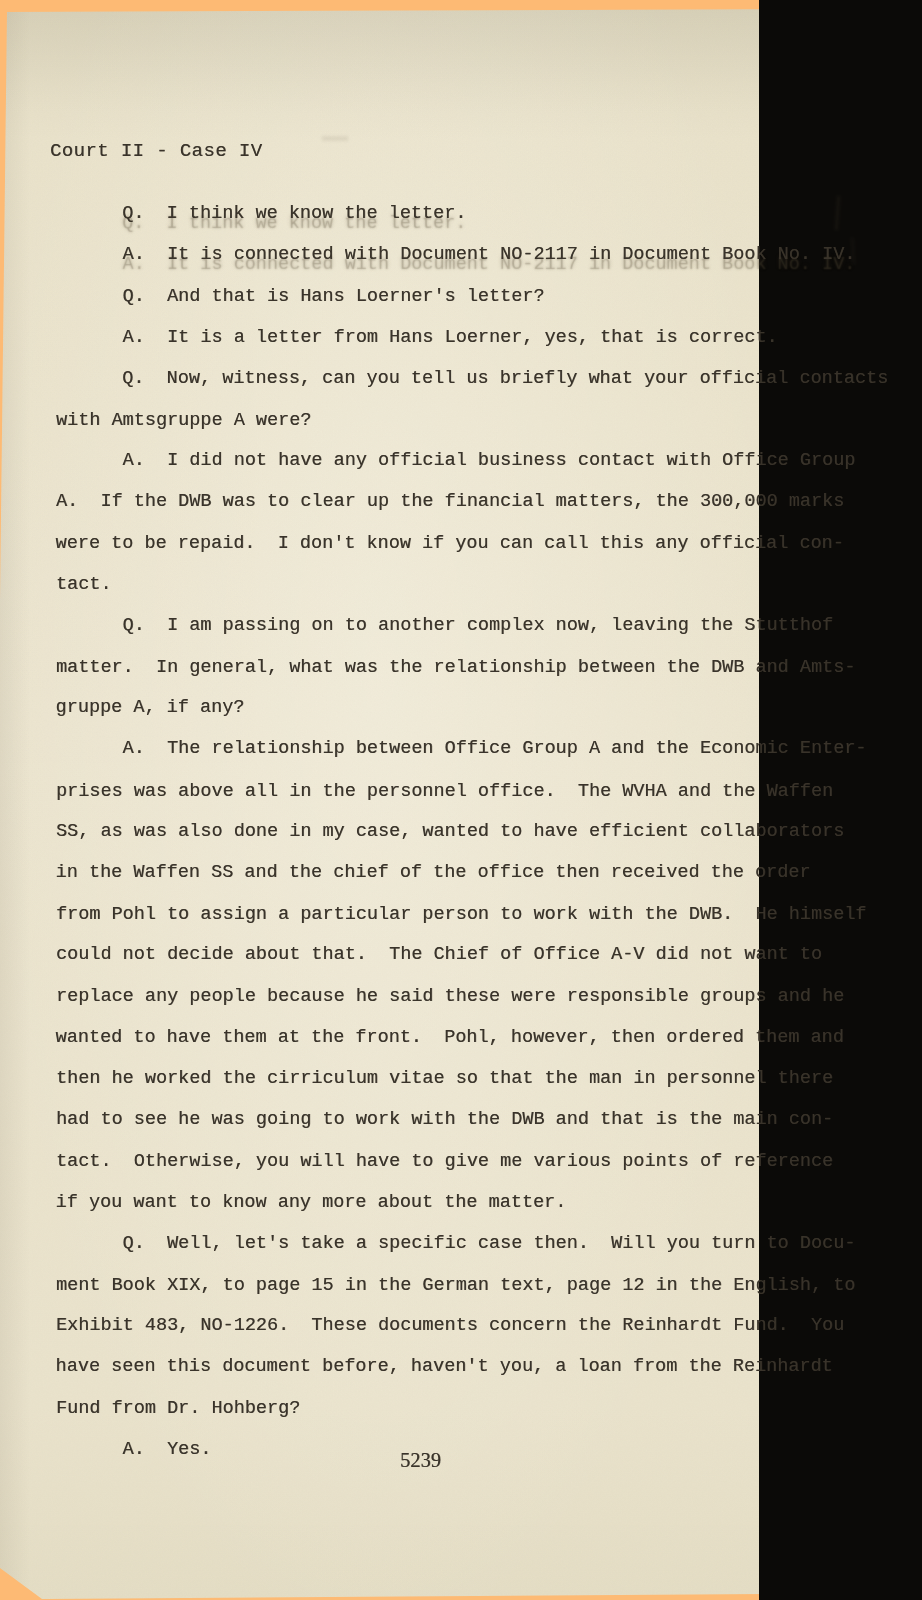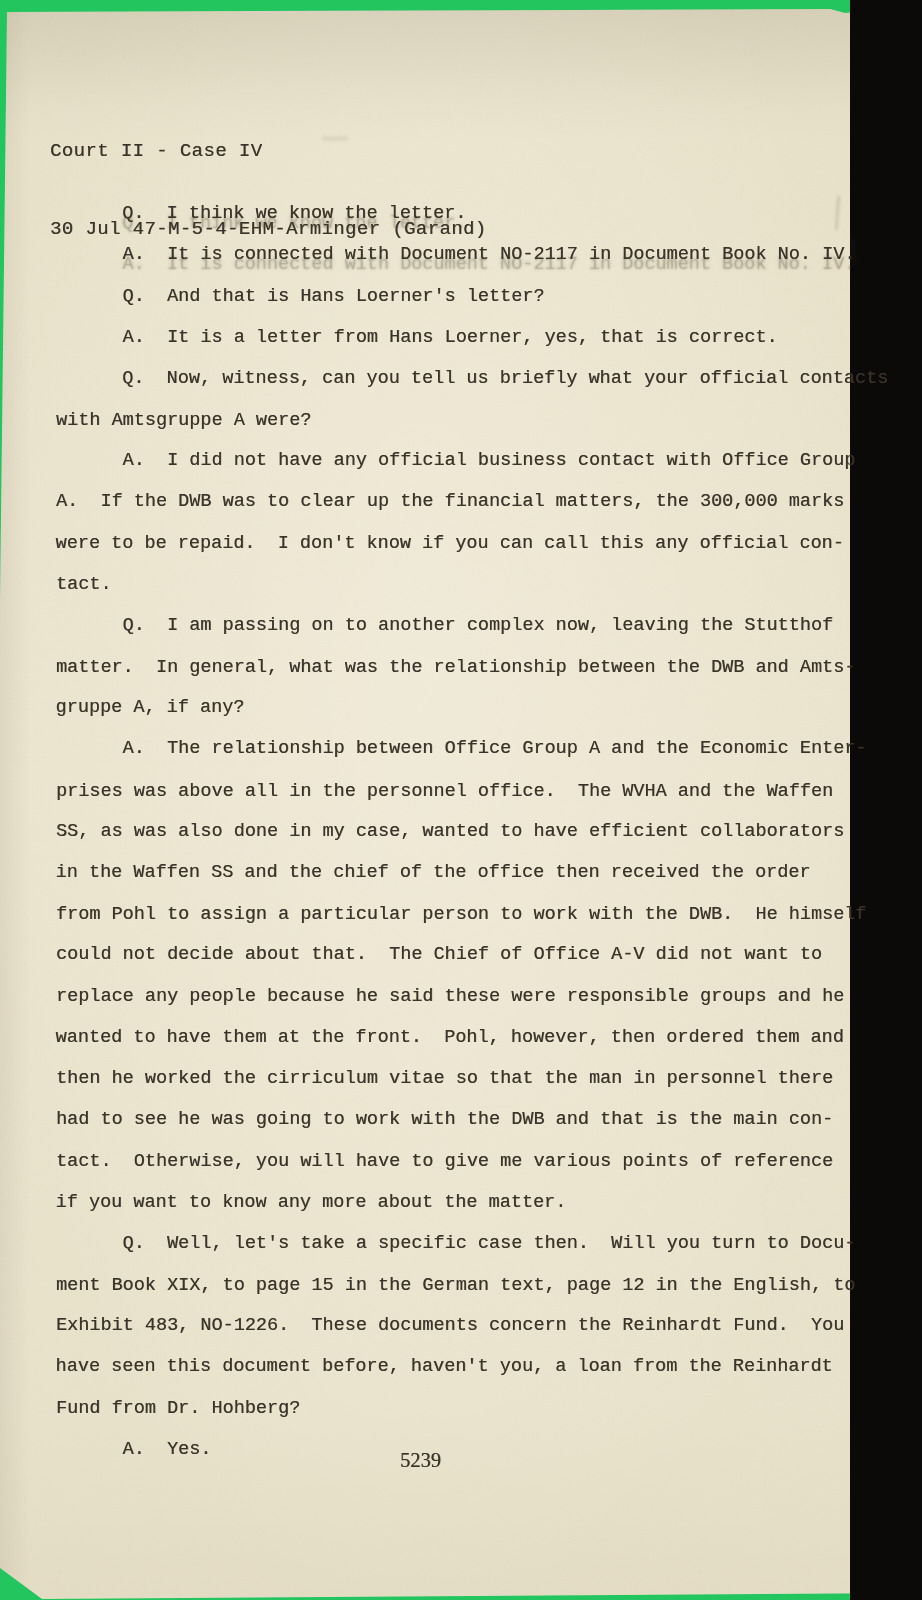--- a/index.html
+++ b/index.html
@@ -7,23 +7,23 @@
     margin: 0;
     padding: 0;
     width: 922px;
     height: 1600px;
     background: #0b0a08;
     overflow: hidden;
     font-family: "Liberation Mono", "DejaVu Sans Mono", monospace;
   }
   .scan {
     position: relative;
-    width: 850px;
+    width: 759px;
     height: 1600px;
-    background: #22c55e;
+    background: #fdba74;
   }
   
   .paper {
     position: absolute;
     inset: 0;
     clip-path: polygon(7px 12px, 830px 9px, 845px 13px, 912px 6px, 921px 1593px, 42px 1599px, 0px 1568px, 0px 600px);
     background:
       linear-gradient(180deg, rgba(105,98,80,0.10) 0px, rgba(105,98,80,0.03) 90px, rgba(0,0,0,0) 140px),
       linear-gradient(90deg, rgba(110,100,82,0.10) 0px, rgba(0,0,0,0) 30px),
       radial-gradient(ellipse at 50% 42%, rgba(255,253,244,0.30), rgba(0,0,0,0) 75%),
@@ -92,21 +92,20 @@
     <svg class="texture" xmlns="http://www.w3.org/2000/svg">
       <filter id="grain">
         <feTurbulence type="fractalNoise" baseFrequency="0.8" numOctaves="2" stitchTiles="stitch"></feTurbulence>
         <feColorMatrix type="matrix" values="0 0 0 0 0.42  0 0 0 0 0.39  0 0 0 0 0.31  0 0 0 0.10 0"></feColorMatrix>
       </filter>
       <rect width="100%" height="100%" filter="url(#grain)"></rect>
     </svg>
 
     <div class="header ink">
       <div>Court II - Case IV</div>
-      <div>30 Jul 47-M-5-4-EHM-Arminger (Garand)</div>
     </div>
 
     <div class="body-text ink"><div class="line ghost">      Q.  I think we know the letter.</div><div class="line ghost">      A.  It is connected with Document NO-2117 in Document Book No. IV.</div><div class="line">      Q.  And that is Hans Loerner's letter?</div><div class="line">      A.  It is a letter from Hans Loerner, yes, that is correct.</div><div class="line">      Q.  Now, witness, can you tell us briefly what your official contacts</div><div class="line">with Amtsgruppe A were?</div><div class="line">      A.  I did not have any official business contact with Office Group</div><div class="line">A.  If the DWB was to clear up the financial matters, the 300,000 marks</div><div class="line">were to be repaid.  I don't know if you can call this any official con-</div><div class="line">tact.</div><div class="line">      Q.  I am passing on to another complex now, leaving the Stutthof</div><div class="line">matter.  In general, what was the relationship between the DWB and Amts-</div><div class="line">gruppe A, if any?</div><div class="line">      A.  The relationship between Office Group A and the Economic Enter-</div><div class="line">prises was above all in the personnel office.  The WVHA and the Waffen</div><div class="line">SS, as was also done in my case, wanted to have efficient collaborators</div><div class="line">in the Waffen SS and the chief of the office then received the order</div><div class="line">from Pohl to assign a particular person to work with the DWB.  He himself</div><div class="line">could not decide about that.  The Chief of Office A-V did not want to</div><div class="line">replace any people because he said these were responsible groups and he</div><div class="line">wanted to have them at the front.  Pohl, however, then ordered them and</div><div class="line">then he worked the cirriculum vitae so that the man in personnel there</div><div class="line">had to see he was going to work with the DWB and that is the main con-</div><div class="line">tact.  Otherwise, you will have to give me various points of reference</div><div class="line">if you want to know any more about the matter.</div><div class="line">      Q.  Well, let's take a specific case then.  Will you turn to Docu-</div><div class="line">ment Book XIX, to page 15 in the German text, page 12 in the English, to</div><div class="line">Exhibit 483, NO-1226.  These documents concern the Reinhardt Fund.  You</div><div class="line">have seen this document before, haven't you, a loan from the Reinhardt</div><div class="line">Fund from Dr. Hohberg?</div><div class="line">      A.  Yes.</div></div>
 
     <div class="page-number ink">5239</div>
 
     <div class="smudge s1"></div>
     <div class="smudge s2"></div>
     <div class="smudge s3"></div>
   </div>

